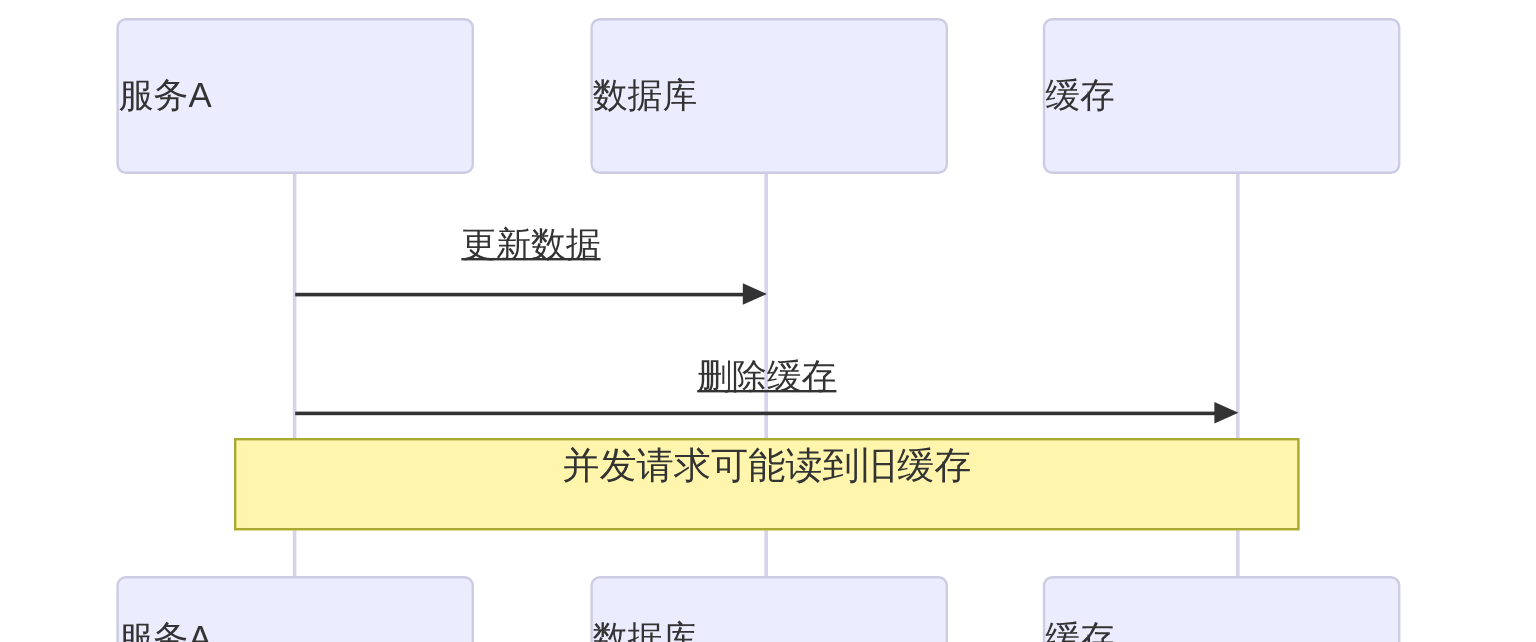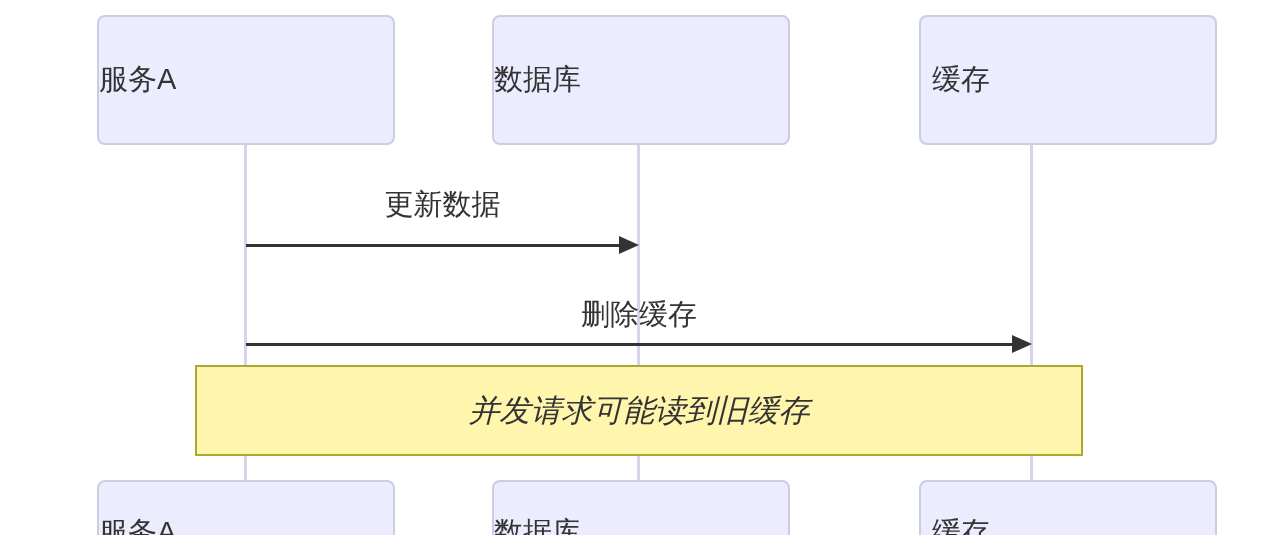--- a/index.html
+++ b/index.html
@@ -27,41 +27,42 @@
     align-items: center;
     justify-content: flex-start;
     font-size: 29px;
     color: var(--text, #333333);
     z-index: 4;
   }
   .actor.top { top: 15px; height: 130px; }
   .actor.bottom { top: 480px; height: 105px; }
   .actor.a { left: 97px; }
   .actor.b { left: 492px; }
-  .actor.c { left: 919px; padding-left: 11px; }
+  .actor.c { left: 869px; }
 
   .lifeline {
     position: absolute;
     top: 145px;
     height: 335px;
     width: 3px;
     background: var(--lifeline, #D8D2EA);
     z-index: 1;
   }
   .lifeline.a { left: 244px; }
   .lifeline.b { left: 637px; }
   .lifeline.c { left: 1030px; }
 
   .msg-label {
     position: absolute;
     text-align: center;
     font-size: 29px;
     line-height: 32px;
     color: var(--text, #333333);
     z-index: 3;
+    text-decoration: underline;
   }
   .msg-line {
     position: absolute;
     height: 3px;
     background: var(--arrow, #333333);
     z-index: 3;
   }
   .arrow-head {
     position: absolute;
     width: 0;
@@ -77,31 +78,30 @@
 
   .msg2-label { left: 246px; width: 786px; top: 287px; margin-top: 11px; }
   .msg2-line  { left: 246px; top: 343px; width: 769px; }
   .msg2-head  { left: 1012px; top: 335px; }
 
   .note {
     position: absolute;
     left: 195px;
     top: 365px;
     width: 888px;
-    height: 91px;
+    height: 77px;
     box-sizing: border-box;
     background: var(--note-fill, #FFF5AD);
     border: 2px solid var(--note-border, #AAAA33);
     display: flex;
-    align-items: center;
+    align-items: flex-start;
     justify-content: center;
     font-size: 31px;
     color: var(--text, #333333);
     z-index: 2;
-    font-style: italic;
   }
 </style>
 </head>
 <body>
 
 <div class="stage">
 
   <div class="lifeline a"></div>
   <div class="lifeline b"></div>
   <div class="lifeline c"></div>

